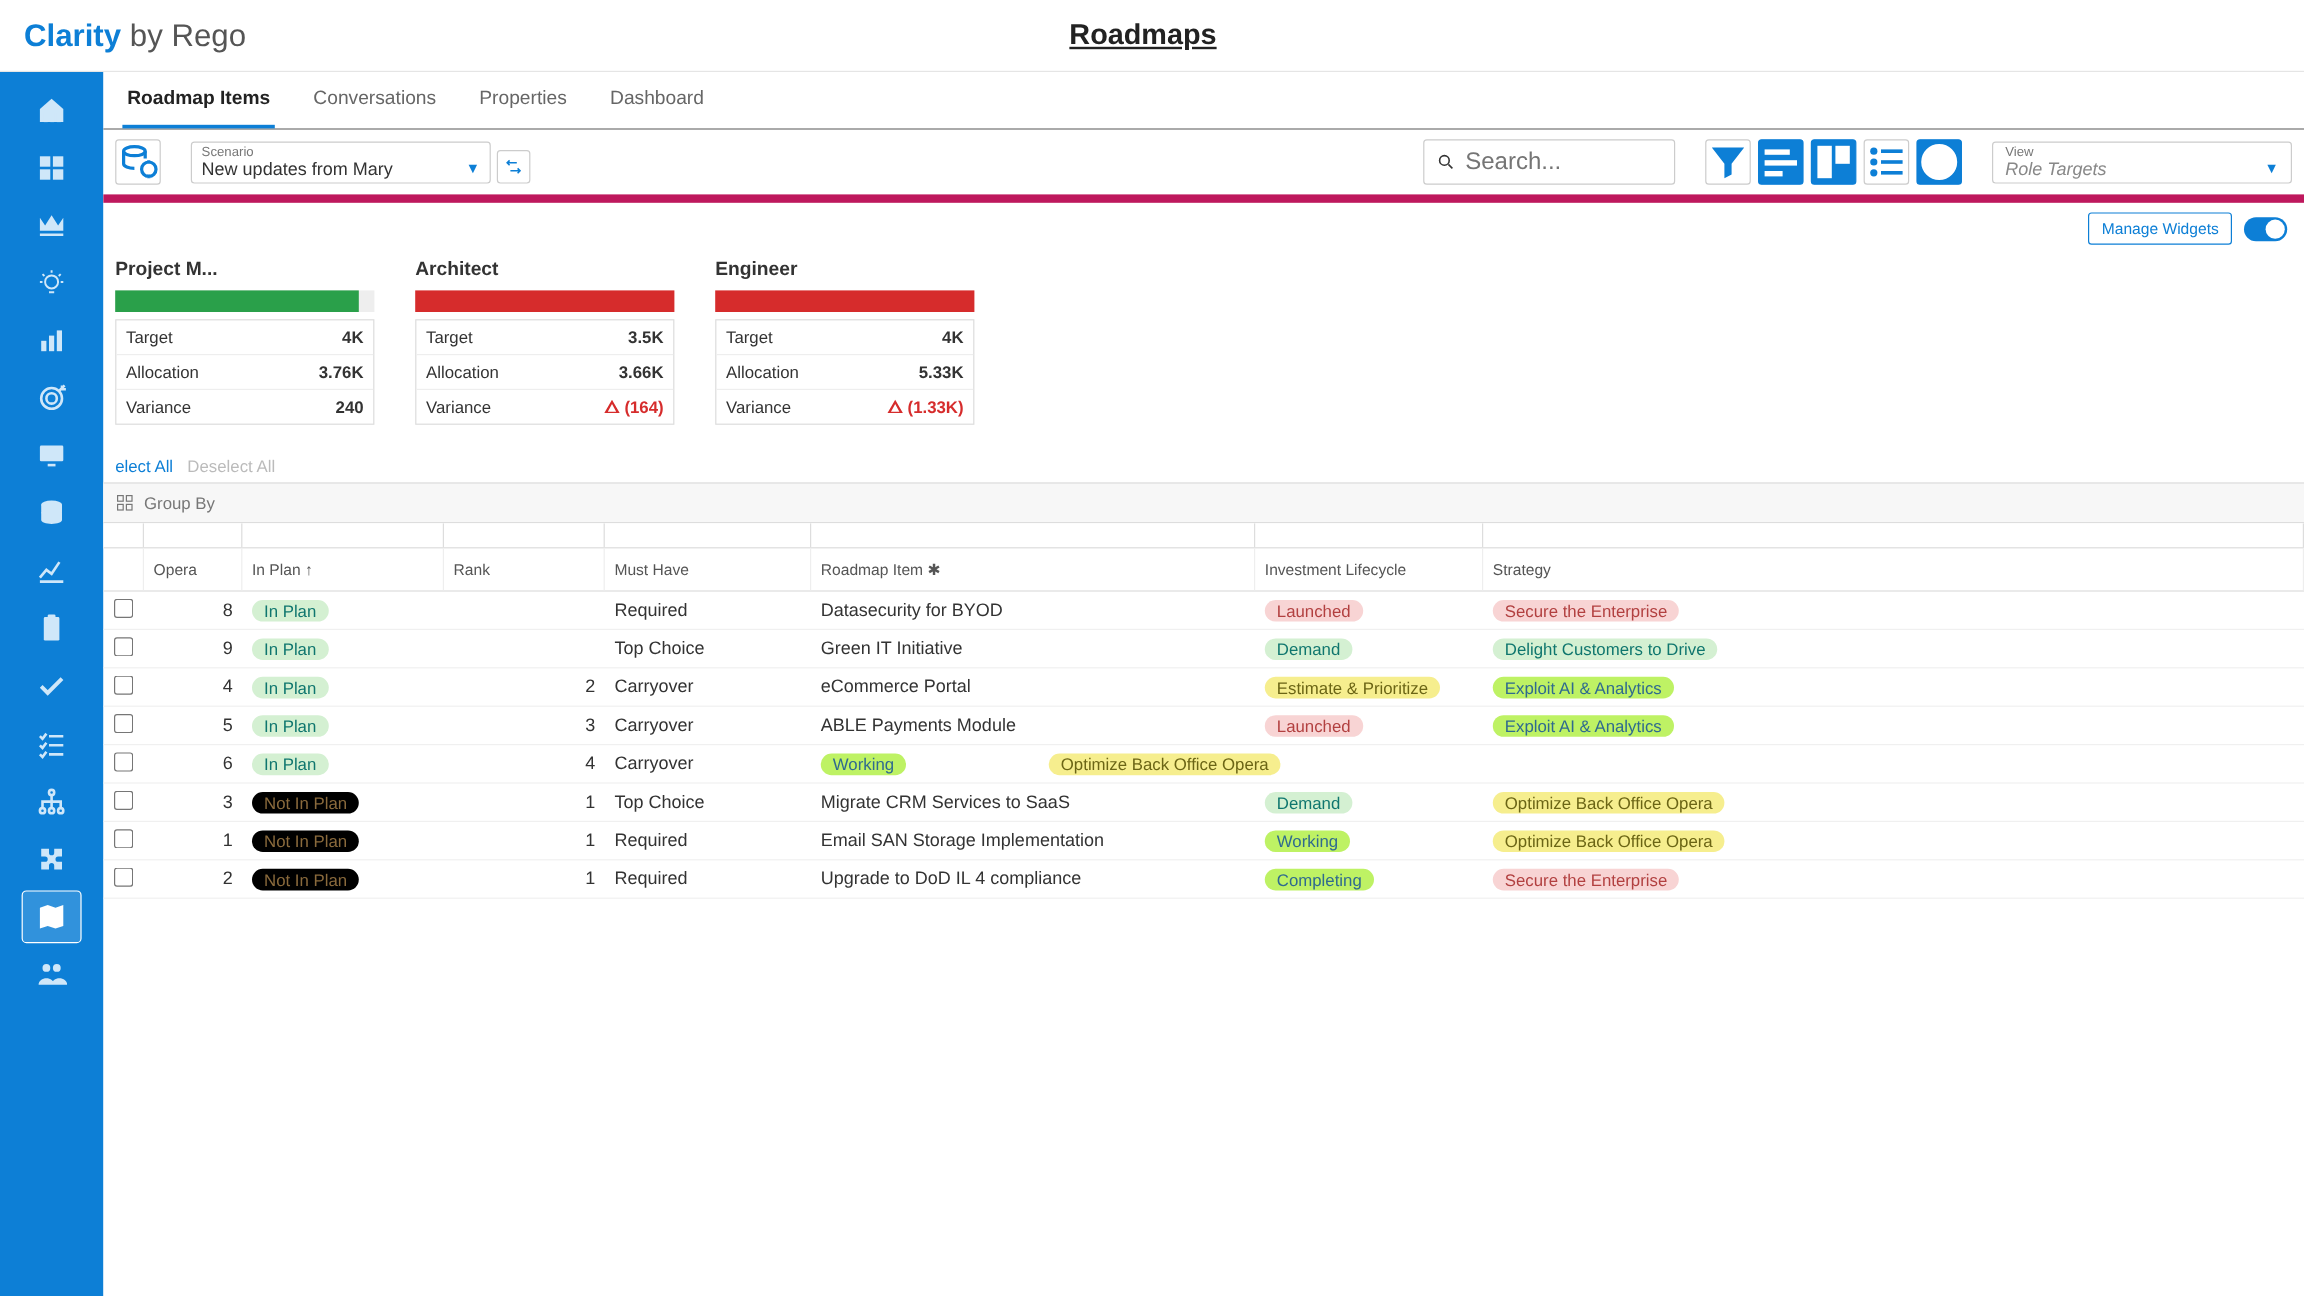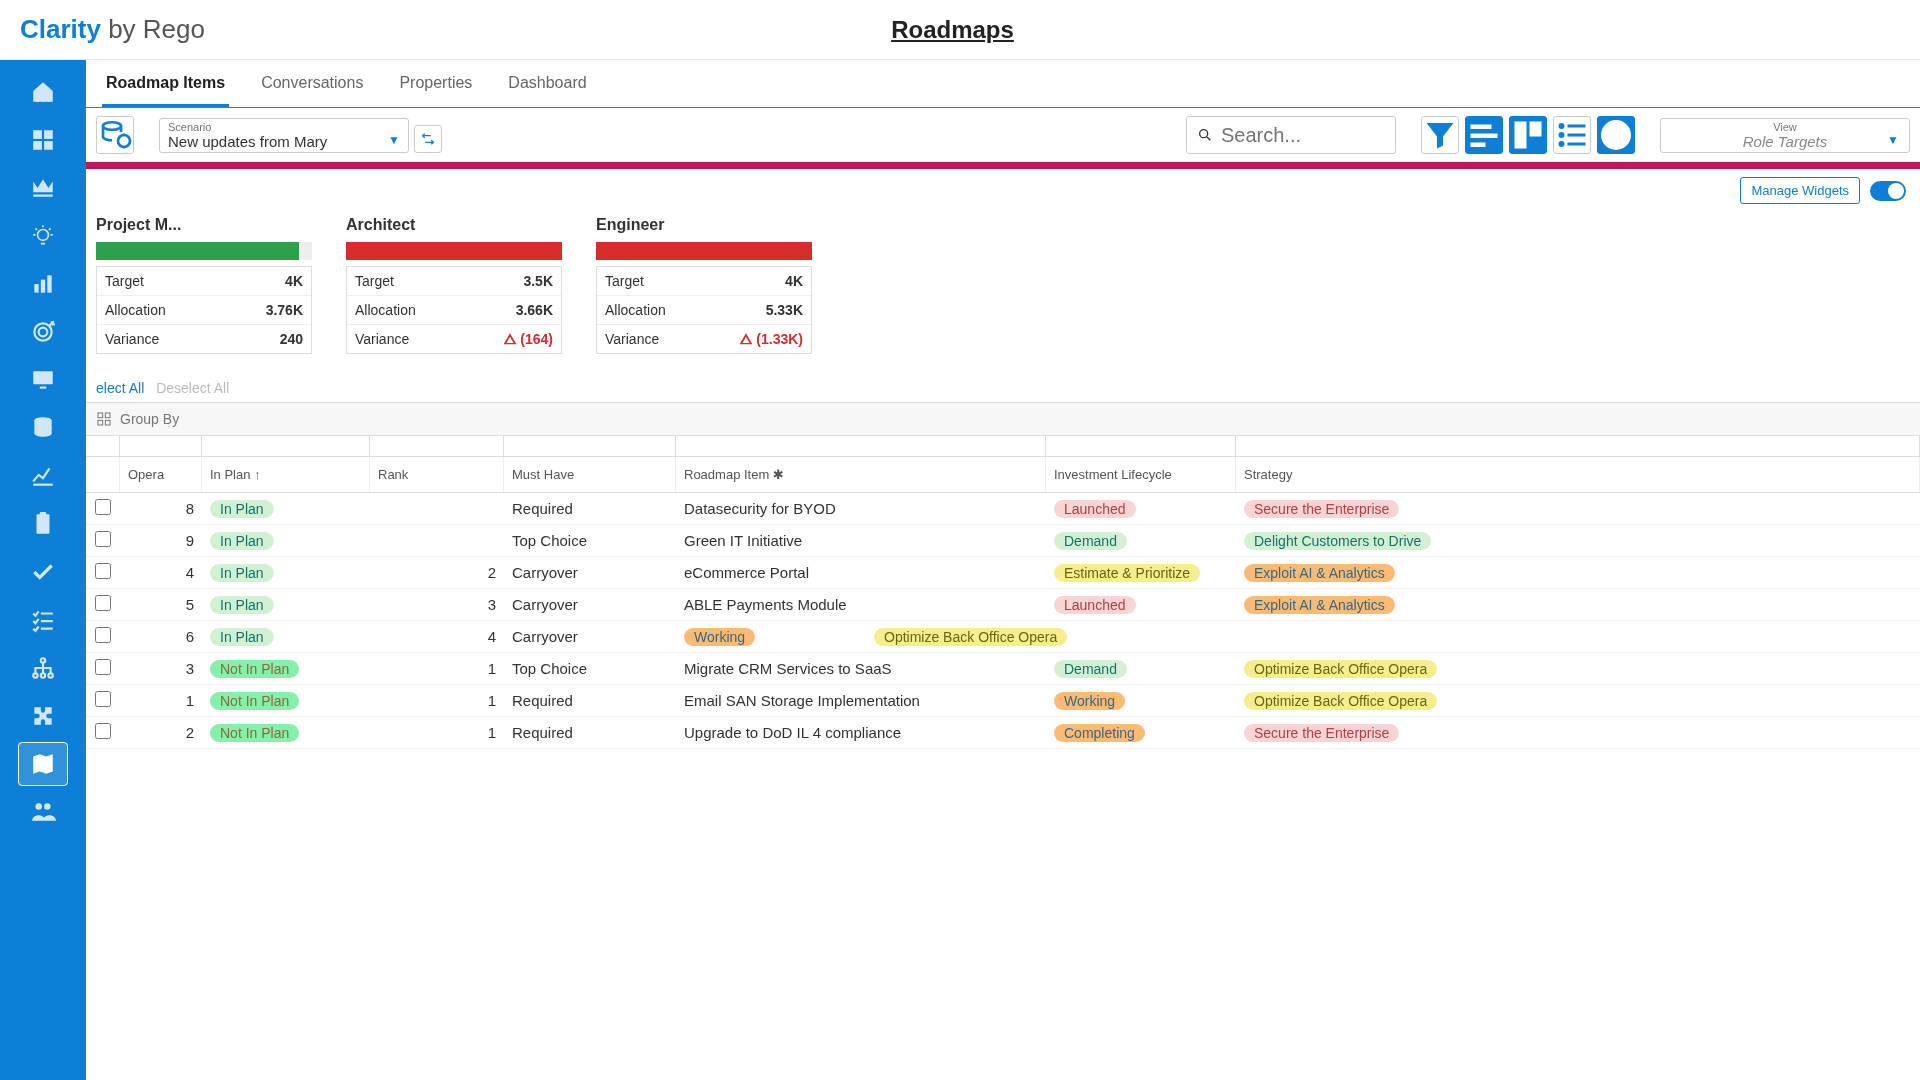--- a/index.html
+++ b/index.html
@@ -34,21 +34,21 @@
 .tbicon.blue { background: #0d7fd6; color: #fff; border-color: #0d7fd6; }
 .scenario { display: flex; flex-direction: column; border: 1px solid #ccc; border-radius: 3px; padding: 2px 8px; min-width: 250px; position: relative; }
 .scenario .lbl { font-size: 11px; color: #777; }
 .scenario .val { font-size: 15px; color: #333; }
 .scenario .caret { position: absolute; right: 8px; top: 14px; color: #0d7fd6; font-size: 12px; }
 .scenario .swap { position: absolute; right: -34px; top: 6px; width: 28px; height: 28px; border: 1px solid #ccc; border-radius: 3px; display: flex; align-items: center; justify-content: center; color: #0d7fd6; }
 .search { display: flex; align-items: center; border: 1px solid #ccc; border-radius: 3px; padding: 0 10px; height: 38px; min-width: 210px; margin-left: auto; }
 .search svg { width: 16px; height: 16px; color: #333; }
 .search input { border: none; outline: none; margin-left: 8px; font-size: 20px; width: 160px; }
 .icongroup { display: flex; gap: 6px; }
-.viewsel { display: flex; flex-direction: column; border: 1px solid #ccc; border-radius: 3px; padding: 2px 10px; min-width: 250px; position: relative; align-items: center; }
+.viewsel { display: flex; flex-direction: column; border: 1px solid #ccc; border-radius: 3px; padding: 2px 10px; min-width: 250px; position: relative; }
 .viewsel .lbl { font-size: 11px; color: #777; }
 .viewsel .val { font-size: 15px; color: #888; font-style: italic; }
 .viewsel .caret { position: absolute; right: 10px; top: 14px; color: #0d7fd6; font-size: 12px; }
 
 
 .widgetrow { display: flex; justify-content: flex-end; align-items: center; gap: 10px; padding: 8px 14px; }
 .managew { border: 1px solid #0d7fd6; color: #0d7fd6; background: #fff; padding: 5px 10px; border-radius: 3px; font-size: 13px; cursor: pointer; }
 .toggle { width: 36px; height: 20px; background: #0d7fd6; border-radius: 10px; position: relative; cursor: pointer; }
 .toggle::after { content: ""; position: absolute; right: 2px; top: 2px; width: 16px; height: 16px; background: #fff; border-radius: 50%; }
 
@@ -89,24 +89,24 @@
 .col-order { width: 82px; text-align: right; }
 .col-inplan { width: 168px; }
 .col-rank { width: 134px; text-align: right; }
 .col-must { width: 172px; }
 .col-item { width: 370px; }
 .col-life { width: 190px; }
 .col-strat { flex: 1; white-space: nowrap; overflow: hidden; }
 
 .pill { display: inline-block; padding: 1px 10px; border-radius: 12px; font-size: 14px; }
 .p-green { background: #d4f0d2; color: #0f766e; }
-.p-tan { background: #86efac; color: #8a6a3c; }
+.p-tan { background: #000000; color: #8a6a3c; }
 .p-pink { background: #f8d4d4; color: #b24040; }
 .p-yellow { background: #f6ee8e; color: #6b6515; }
-.p-blue { background: #fdba74; color: #2f6a8f; }
+.p-blue { background: #bef264; color: #2f6a8f; }
 
 input[type=checkbox] { width: 16px; height: 16px; }
 </style>
 </head>
 <body>
 
 <div class="app">
   <div class="header">
     <div class="brand">
       <span class="clarity">Clarity</span><span class="byregro"> by Rego</span>

